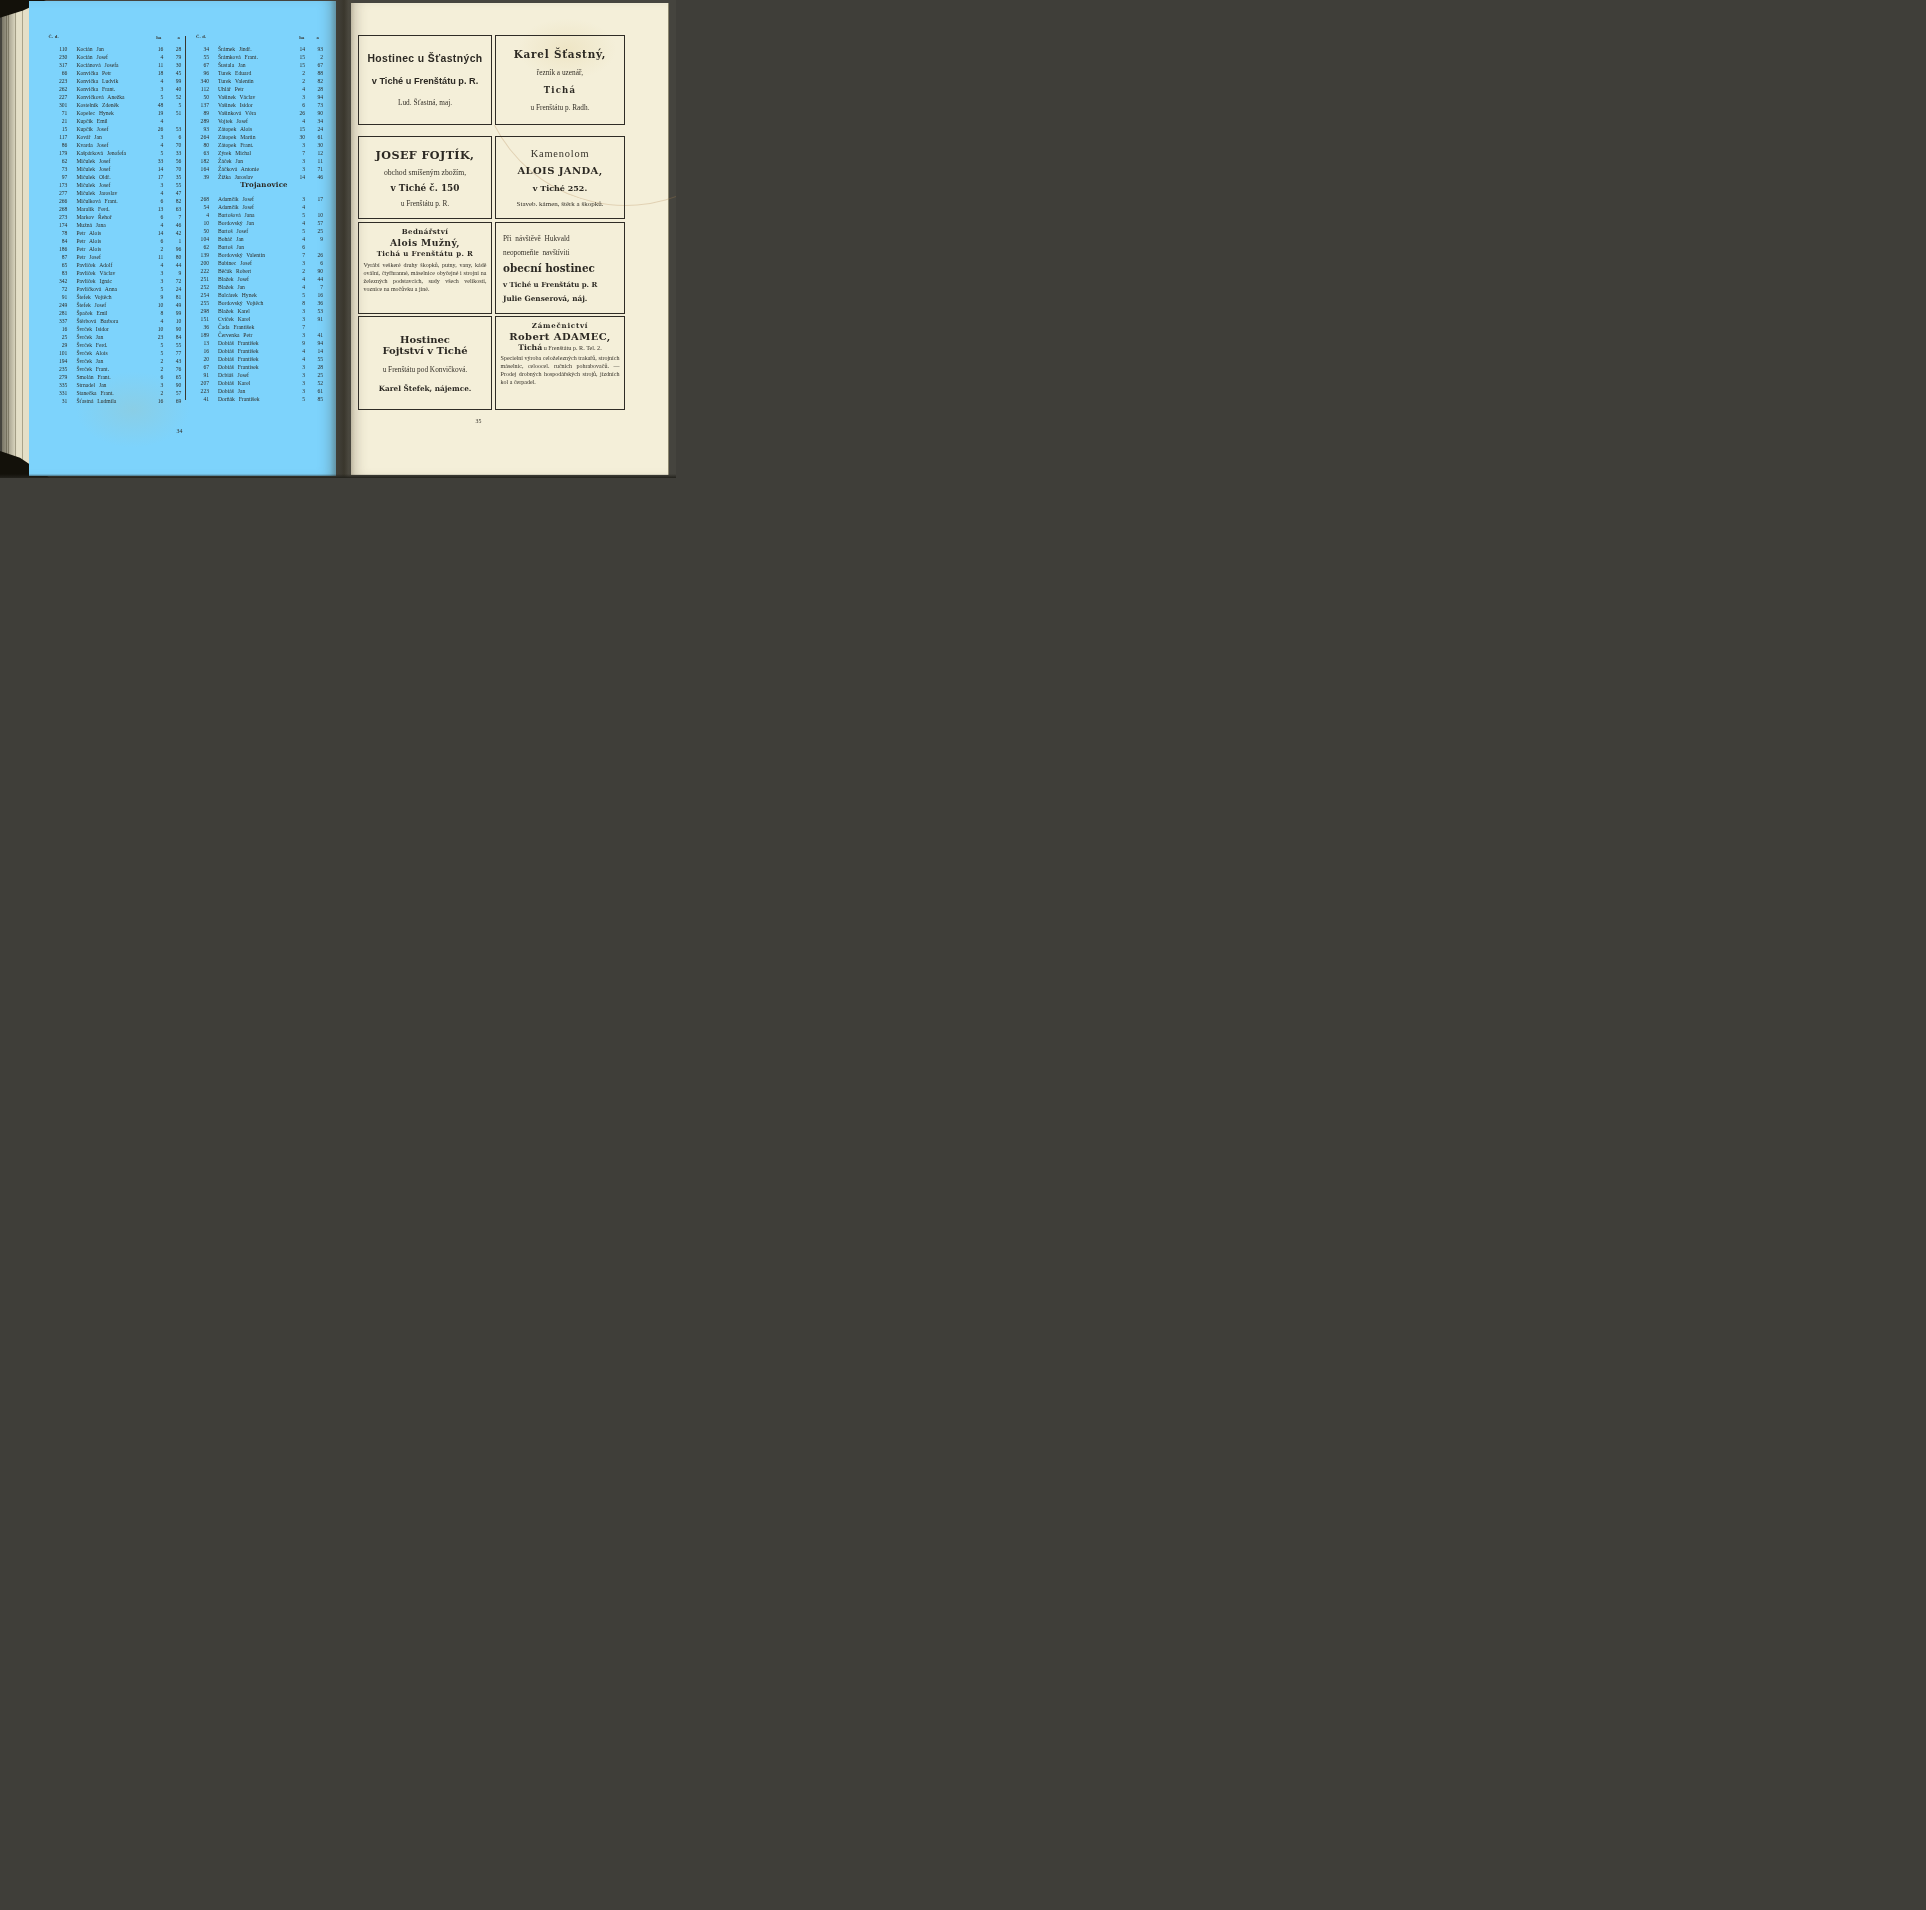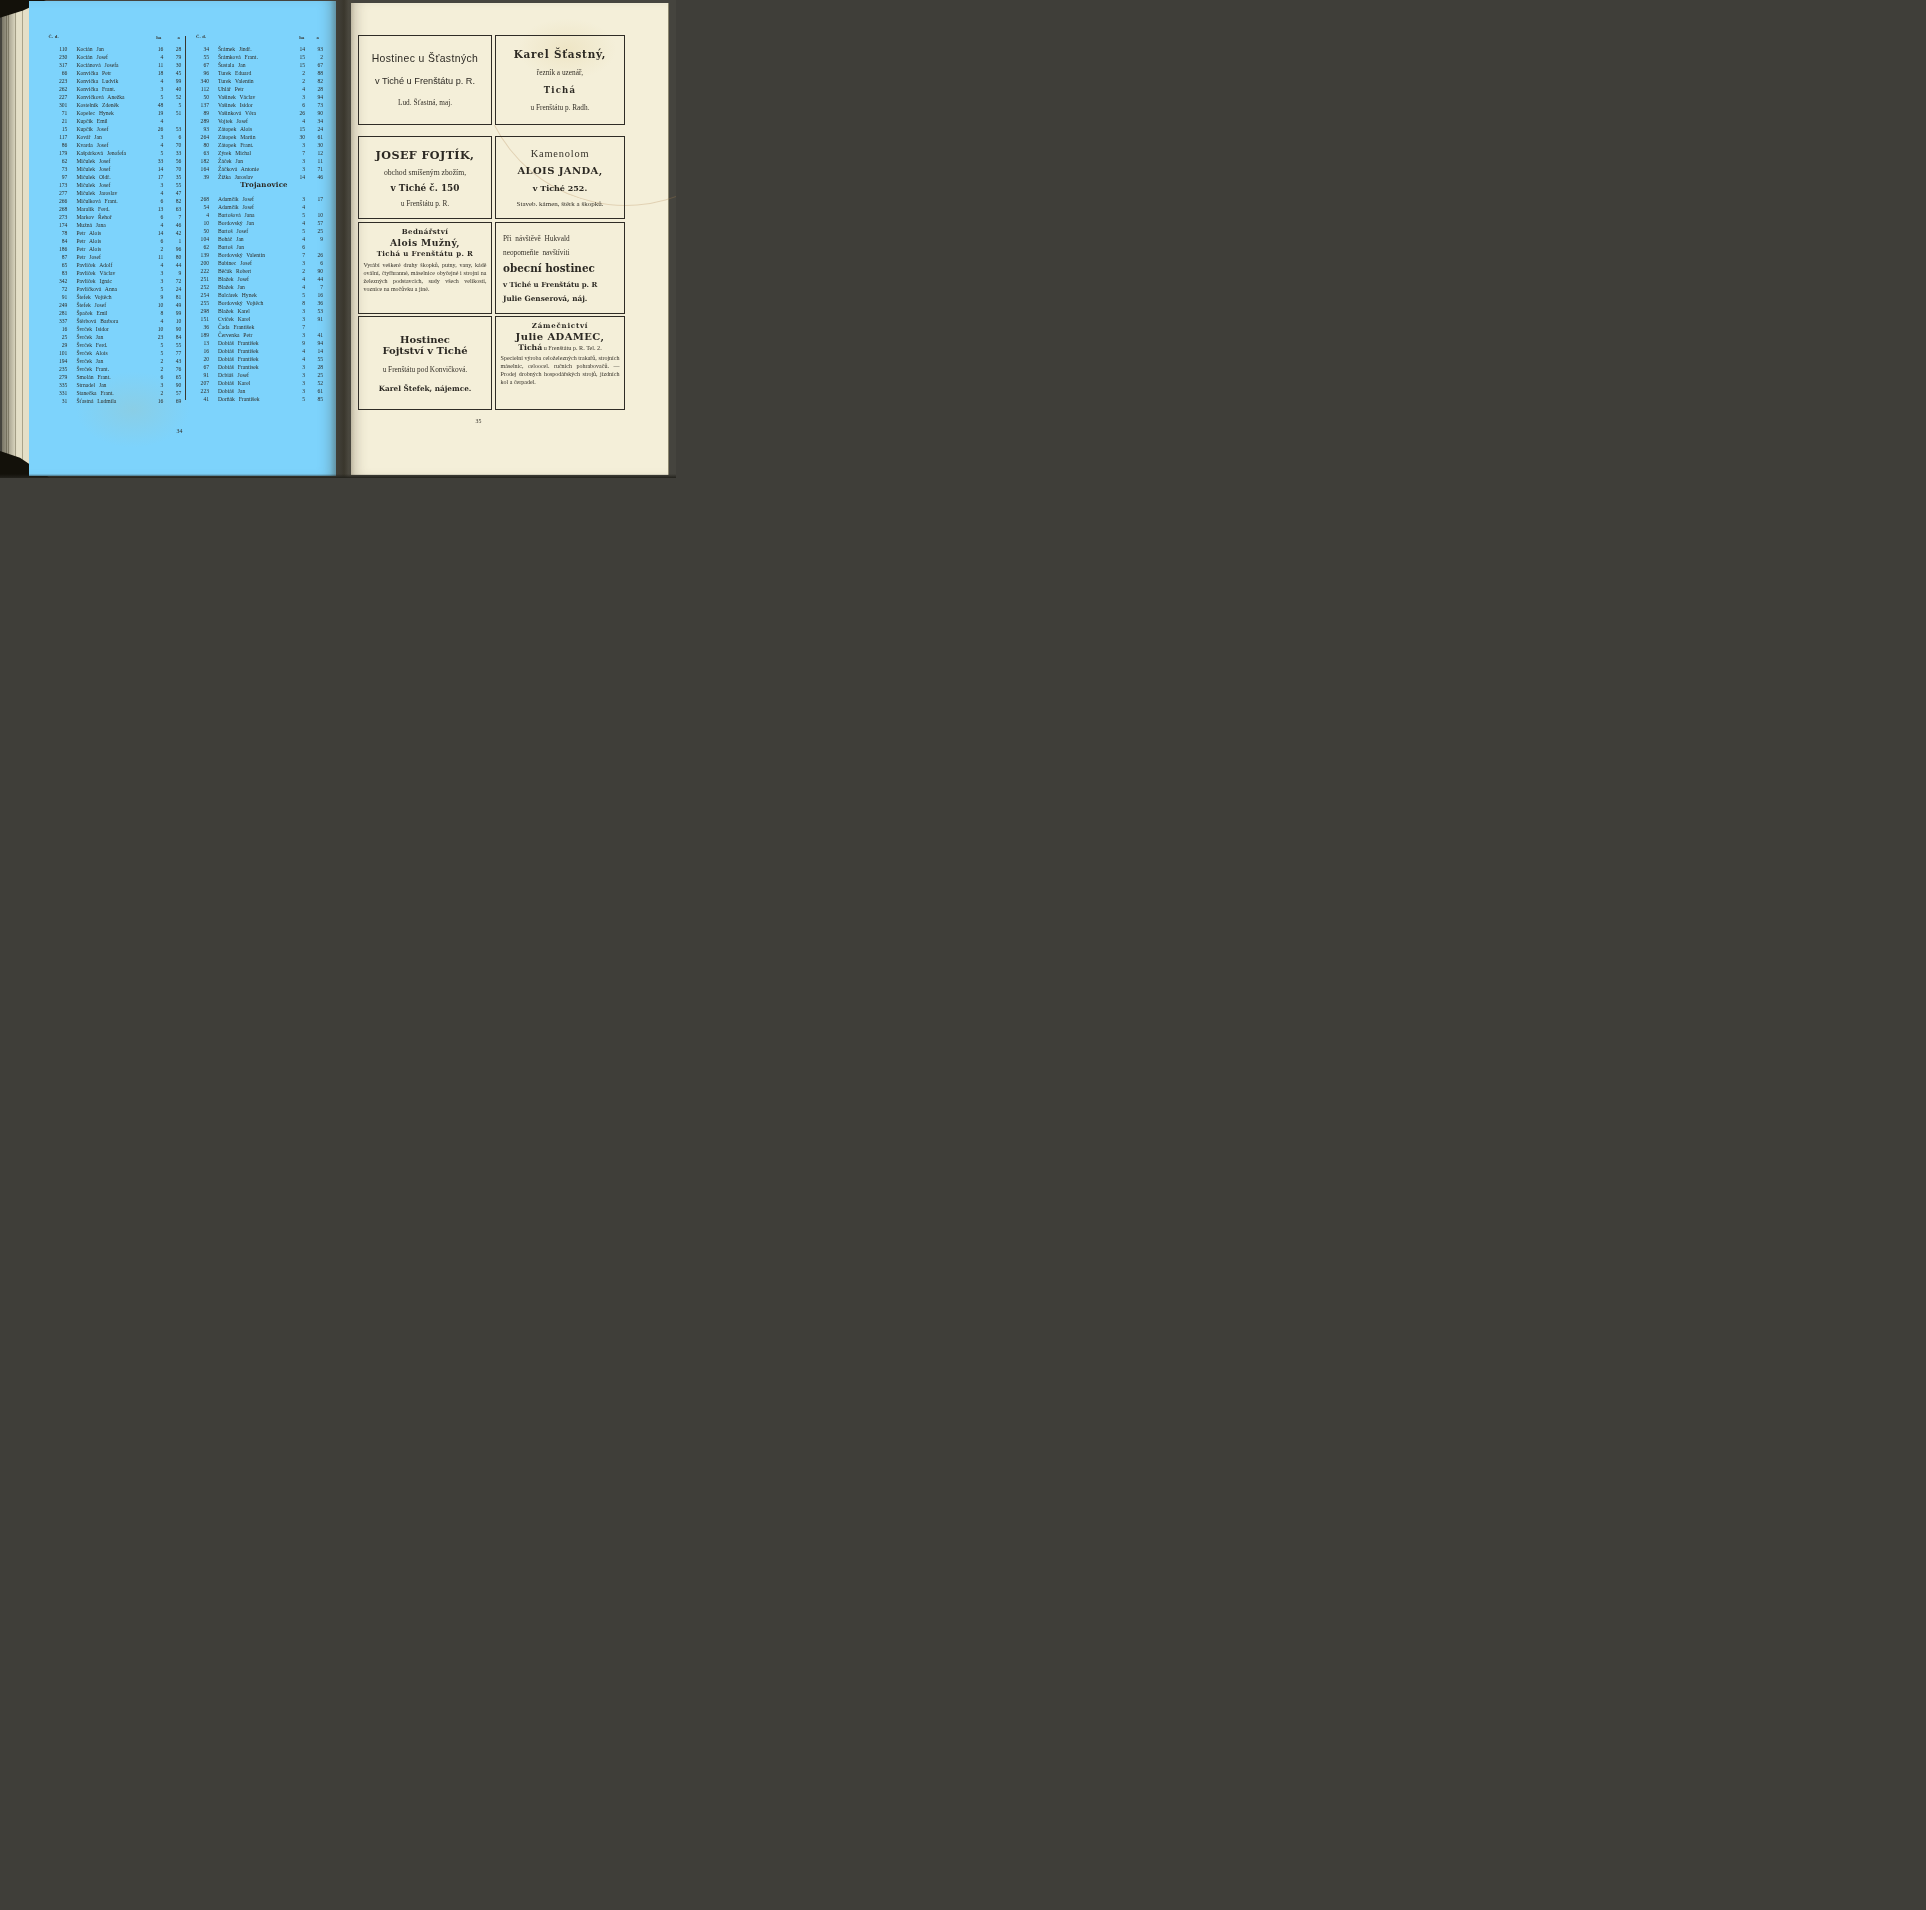--- a/index.html
+++ b/index.html
@@ -47,21 +47,21 @@
   .c-ha{left:96px;width:23px;text-align:right;}
   .c-a{left:116px;width:21px;text-align:right;}
   .section-heading{position:absolute;font-family:"DejaVu Serif",serif;font-weight:bold;
     font-size:7px;letter-spacing:0.2px;text-align:center;color:#2c2923;}
   .page-number{position:absolute;font-size:5.8px;text-align:center;width:39px;color:#2f2c26;}
 
   
   .ad{position:absolute;border:0.8px solid #2f2c26;}
   .adc{display:flex;flex-direction:column;align-items:center;justify-content:space-evenly;
        height:100%;width:100%;box-sizing:border-box;text-align:center;}
-  .h-sans{font-family:"Liberation Sans",sans-serif;font-weight:normal;color:#2c2923;}
+  .h-sans{font-family:"Liberation Sans",sans-serif;font-weight:bold;color:#2c2923;}
   .h-slab{font-family:"DejaVu Serif",serif;font-weight:bold;color:#2c2923;}
   .t-serif{font-family:"Liberation Serif",serif;color:#353129;}
   .fs29{font-size:11.2px;} .fs28{font-size:10px;} .fs27{font-size:10.4px;} .fs26{font-size:10px;}
   .fs24{font-size:9.2px;} .fs23{font-size:8.9px;} .fs22{font-size:8.5px;} .fs21{font-size:8px;}
   .fs20{font-size:7.7px;} .fs19{font-size:7.3px;} .fs18{font-size:7px;} .fs16{font-size:6.2px;}
   .ls1{letter-spacing:0.4px;} .ls2{letter-spacing:0.8px;} .ls3{letter-spacing:1.2px;}
   .ad-body{font-size:6px;line-height:1.32;text-align:justify;padding:0 4.6px;}
   .left-align{align-items:flex-start;text-align:left;padding-left:7px;padding-right:3.9px;}
 </style>
 </head>
@@ -692,21 +692,21 @@
           <div class="h-slab fs26">Fojtství v Tiché</div>
         </div>
         <span class="t-serif fs19">u Frenštátu pod Konvičková.</span>
         <span class="h-slab fs19">Karel Štefek, nájemce.</span>
       </div>
     </div>
 
     <div class="ad" style="left:144px;top:313px;width:128px;height:92px;">
       <div class="adc" style="padding:3.9px 0 3.1px 0;justify-content:flex-start;gap:0.8px;">
         <span class="h-slab fs18 ls2">Zámečnictví</span>
-        <span class="h-slab fs26 ls1">Julie ADAMEC,</span>
+        <span class="h-slab fs26 ls1">Robert ADAMEC,</span>
         <div>
           <span class="h-slab fs20">Tichá</span><span class="t-serif fs16"> u Frenštátu p. R. Tel. 2.</span>
         </div>
         <div class="t-serif ad-body" style="margin-top:2.7px;">Specielní výroba celoželezných trakařů, strojních máselnic, celoocel. ručních pohrabovačů. — Prodej drobných hospodářských strojů, jízdních kol a čerpadel.</div>
       </div>
     </div>
 
     <div class="page-number" style="left:108px;top:415px;">35</div>
   </div>
 

